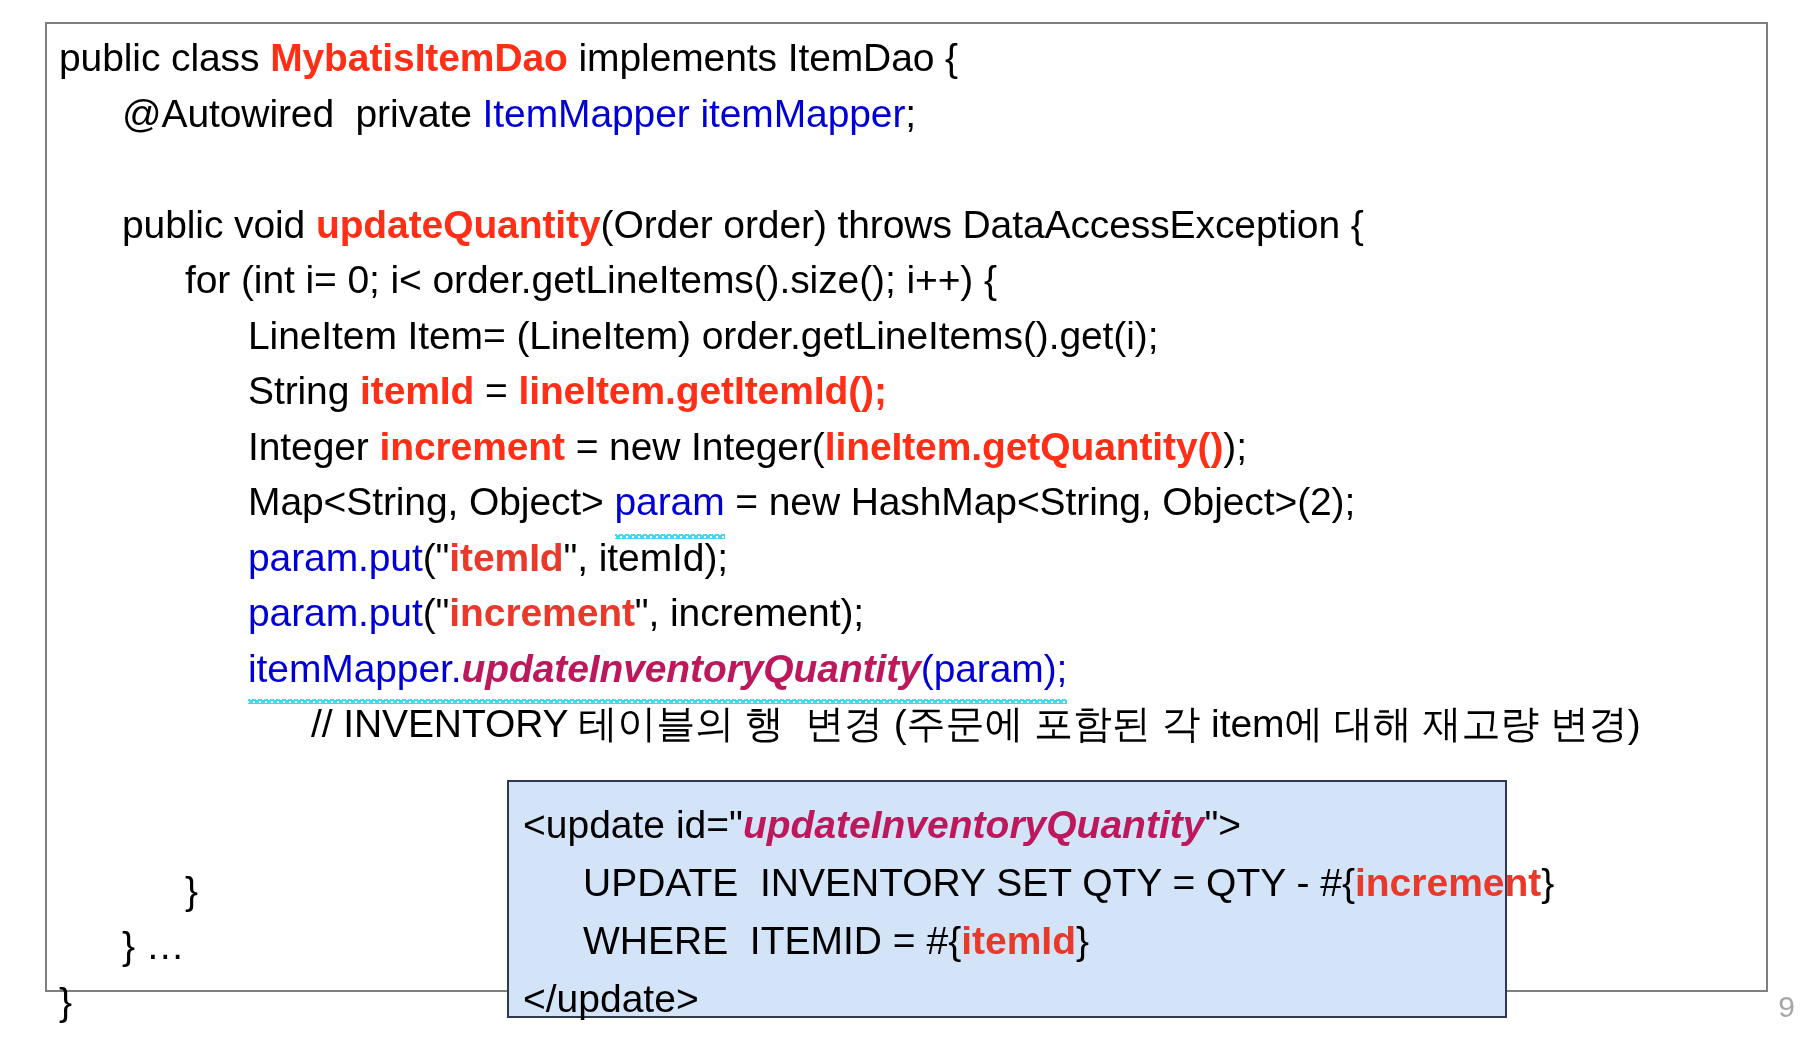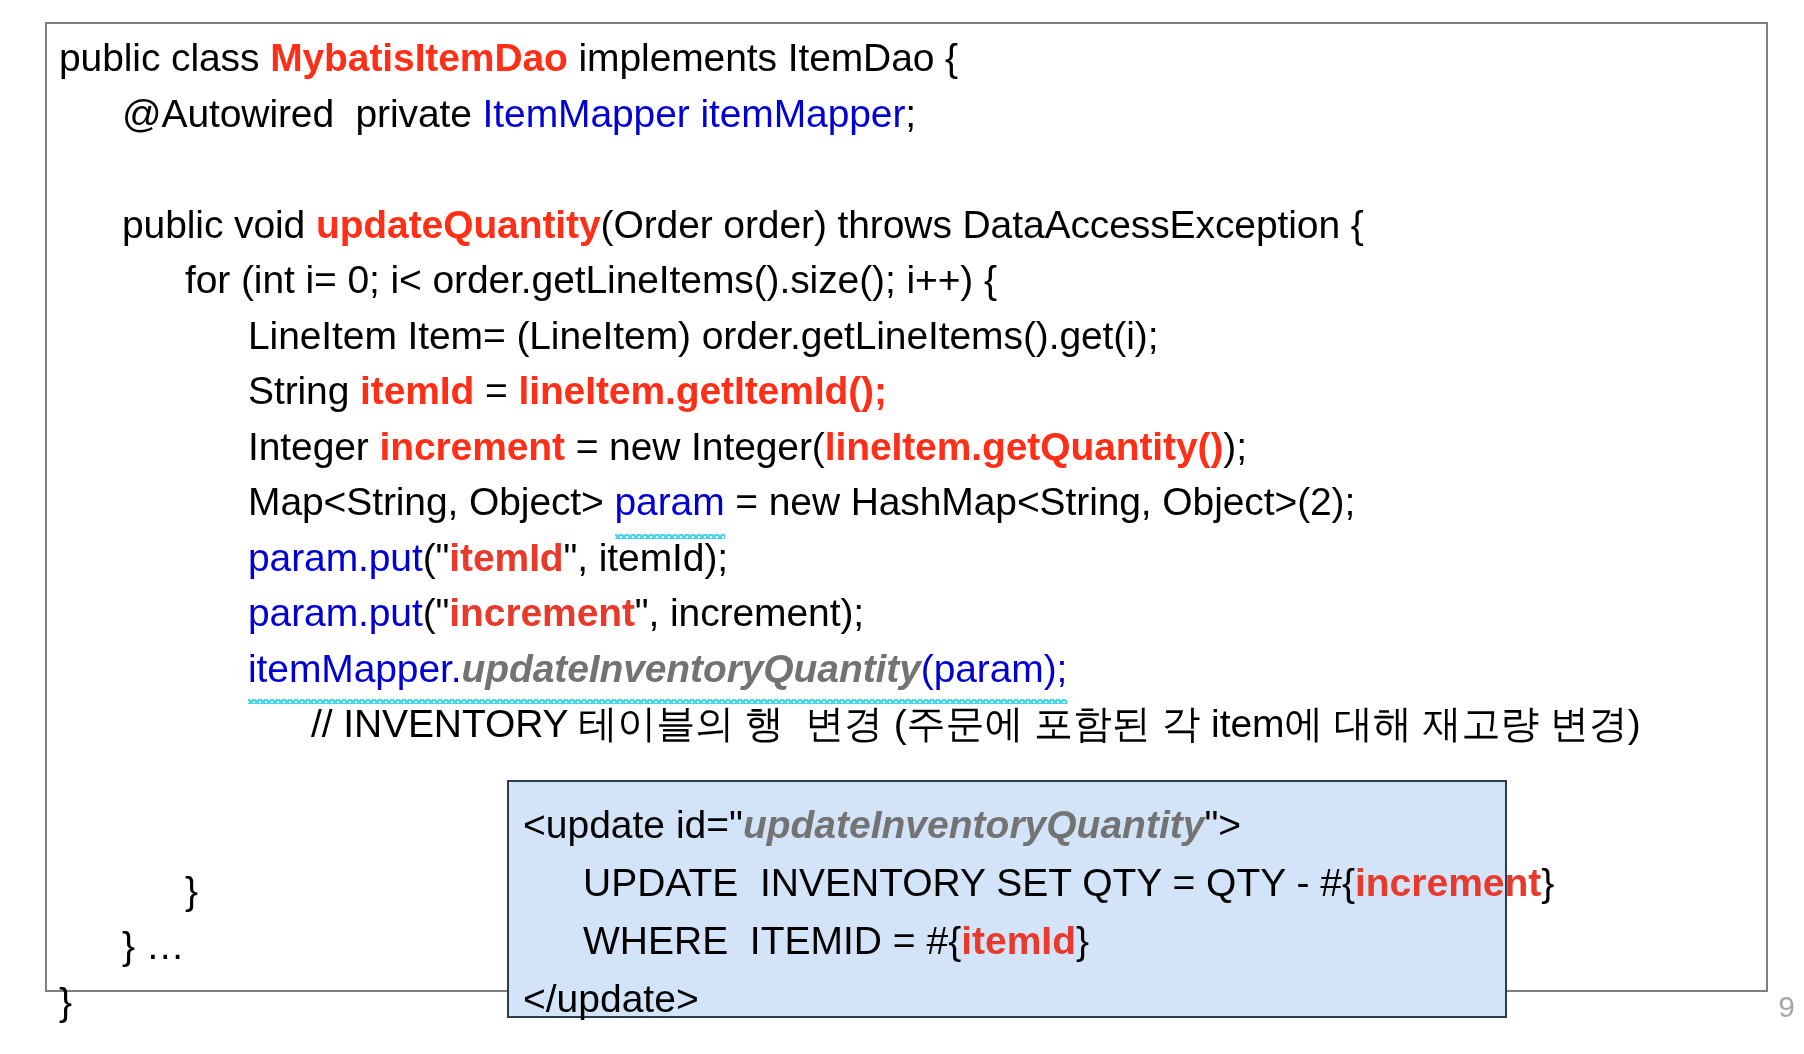--- a/index.html
+++ b/index.html
@@ -52,21 +52,21 @@
     display: block;
     height: 55.5px;
     white-space: pre;
   }
   .ln.blank { height: 55.5px; }
 
   
   .red   { color: #ff2e17; font-weight: bold; }
   .redp  { color: #e8392a; font-weight: bold; }
   .blue  { color: #0000d4; font-weight: normal; }
-  .blue-i{ color: #737373; font-weight: bold; font-style: italic; }
+  .blue-i{ color: #be185d; font-weight: bold; font-style: italic; }
   .blk   { color: #000000; }
 
   
   .squig {
     position: relative;
     display: inline-block;
   }
   .squig::after {
     content: "";
     position: absolute;

